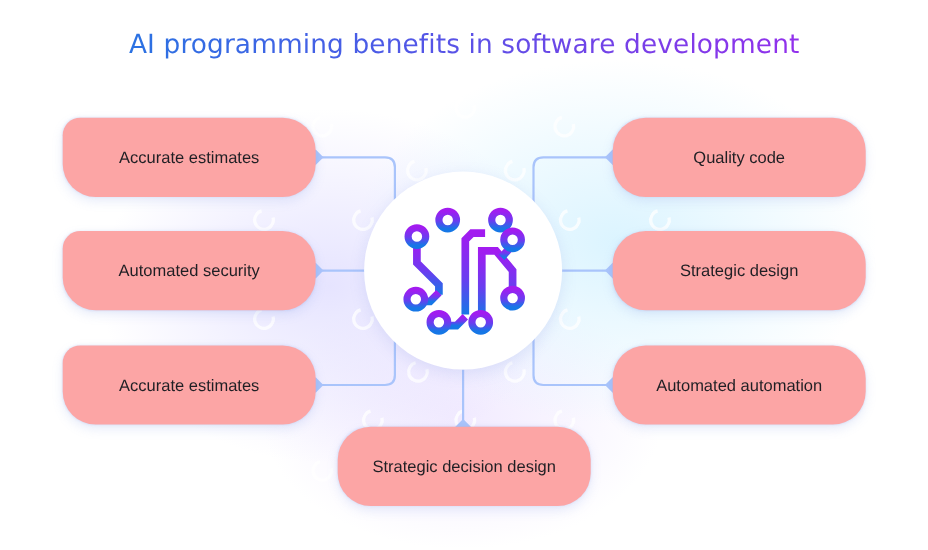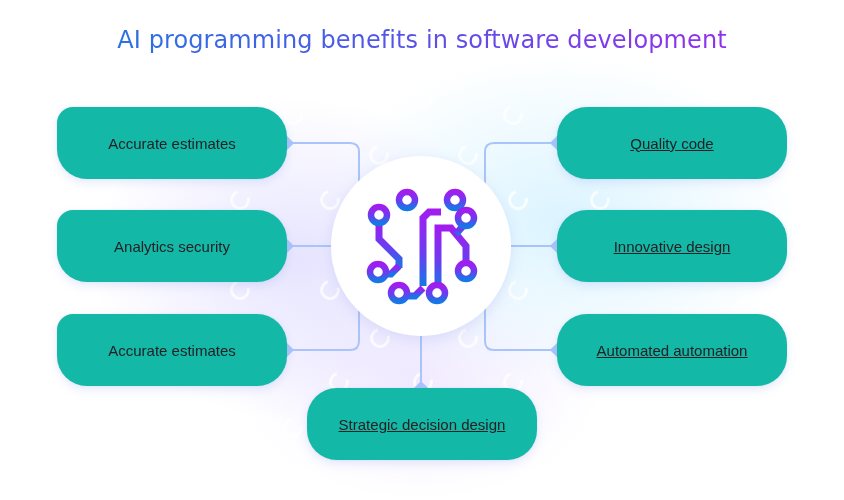--- a/index.html
+++ b/index.html
@@ -23,27 +23,27 @@
       -webkit-background-clip: text; background-clip: text; color: transparent;
     }
     .wm {
       position: absolute; width: 14px; height: 14px;
       border: 3px solid rgba(255,255,255,0.75); border-radius: 50%;
       border-top-color: transparent; transform: rotate(30deg);
     }
     svg.lines { position: absolute; left: 0; top: 0; }
     .card {
       position: absolute; width: 230px; height: 72px;
-      background: #14b8a6;
+      background: #fca5a5;
       border-radius: 16px 30px 30px 30px;
       box-shadow: 0 4px 10px rgba(120,150,230,0.18), 0 0 2px rgba(150,170,230,0.25);
       display: flex; align-items: center; justify-content: center;
       font-size: 15px; color: #1f1f24;
     }
-    .card.right { border-radius: 30px 30px 30px 30px; text-decoration: underline; }
+    .card.right { border-radius: 30px 30px 30px 30px; }
     .hub {
       position: absolute; left: 331px; top: 156px; width: 180px; height: 180px;
       border-radius: 50%; background: #ffffff;
       box-shadow: 0 4px 14px rgba(120,140,220,0.18);
     }
     .hub svg { position: absolute; left: 0; top: 0; }
   </style>
 </head>
 <body>
 
@@ -91,31 +91,31 @@
     <rect x="552" y="241" width="10" height="10" transform="rotate(45 557 246)"></rect>
     <rect x="552" y="345" width="10" height="10" transform="rotate(45 557 350)"></rect>
     <rect x="416" y="383" width="10" height="10" transform="rotate(45 421 388)"></rect>
   </g>
 </svg>
 
 <div class="card" style="left:57px;top:107px">
   <span>Accurate estimates</span>
 </div>
 <div class="card" style="left:57px;top:210px">
-  <span>Analytics security</span>
+  <span>Automated security</span>
 </div>
 <div class="card" style="left:57px;top:314px">
   <span>Accurate estimates</span>
 </div>
 
 <div class="card right" style="left:557px;top:107px">
   <span>Quality code</span>
 </div>
 <div class="card right" style="left:557px;top:210px">
-  <span>Innovative design</span>
+  <span>Strategic design</span>
 </div>
 <div class="card right" style="left:557px;top:314px">
   <span>Automated automation</span>
 </div>
 
 <div class="card right" style="left:307px;top:388px">
   <span>Strategic decision design</span>
 </div>
 
 <div class="hub">

